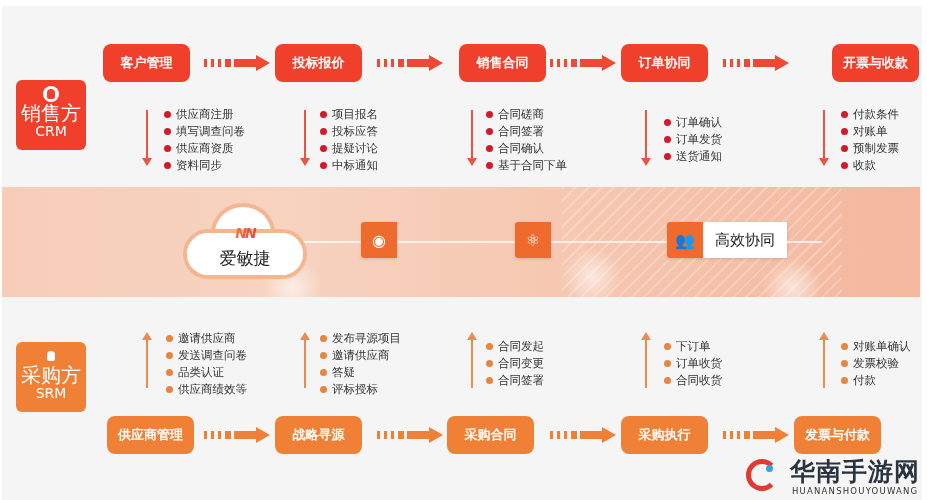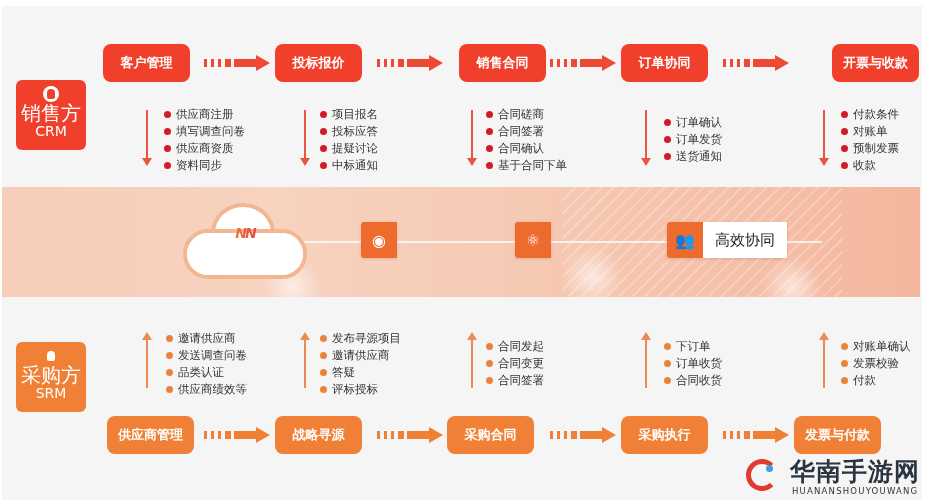--- a/index.html
+++ b/index.html
@@ -156,20 +156,21 @@
   <div class="glow" style="left:260px;top:70px"></div>
   <div class="glow" style="left:560px;top:60px"></div>
   <div class="glow" style="left:760px;top:70px"></div>
 </div>
 
 <div class="cloud">
   <div class="puff"></div>
   <div class="body"></div>
   <div class="cover"></div>
   <div class="logo">NN</div>
+  <div class="name">爱敏捷</div>
 </div>
 
 <div class="feat" style="left:361px">
   <div class="fi">◉</div>
 </div>
 <div class="feat" style="left:515px">
   <div class="fi">⚛</div>
 </div>
 <div class="feat" style="left:667px">
   <div class="fi">👥</div>

